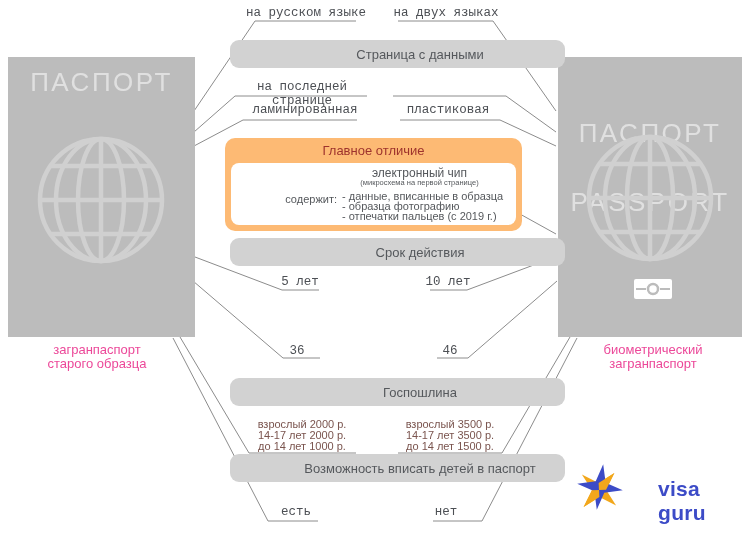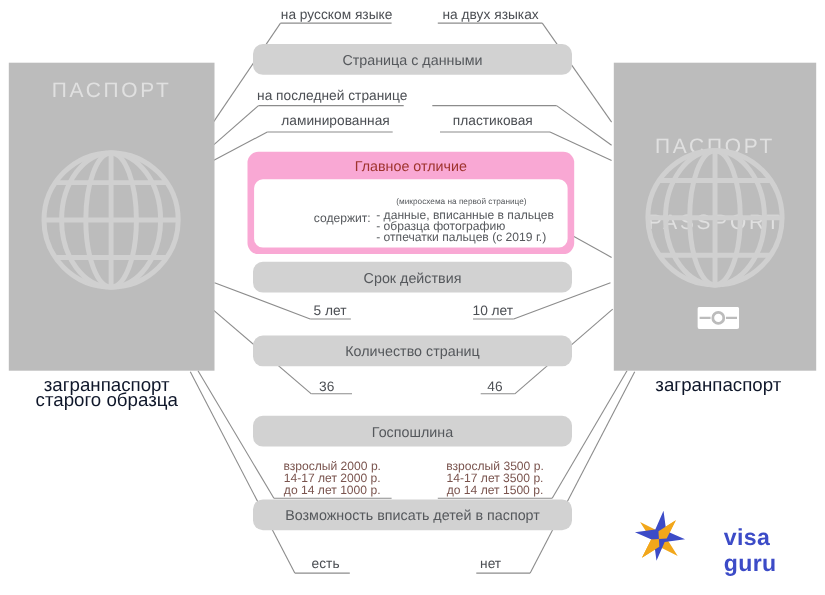--- a/index.html
+++ b/index.html
@@ -8,37 +8,37 @@
     font-family:"Liberation Sans","DejaVu Sans",sans-serif;overflow:hidden;
     color:#4c4f54;
   }
   .abs{position:absolute;}
   
   .passport{position:absolute;top:57px;width:187px;height:280px;background:#bcbcbc;}
   .passport.right{left:558px;width:184px;}
   .passport.left{left:8px;}
   .pp-title{
     position:absolute;left:0;width:100%;text-align:center;
-    color:#e0e0e0;font-size:19px;letter-spacing:2.5px;line-height:23px;white-space:pre;
+    color:#e0e0e0;font-size:26px;letter-spacing:2.5px;line-height:23px;white-space:pre;
   }
   .pp-caption{
     position:absolute;top:343px;width:140px;text-align:center;
-    font-size:17px;line-height:14px;color:#0f172a;
+    font-size:13px;line-height:14px;color:#ec4899;
   }
   
   .bar{
     position:absolute;left:230px;width:290px;height:28px;background:#d2d2d2;
     border-radius:9px;display:flex;align-items:center;justify-content:center;
-    font-size:13px;color:#55585c;
-  }
-  
-  .lbl{position:absolute;width:140px;text-align:center;font-size:12.5px;color:#4c4f54;}
+    font-size:13px;color:#55585c;padding-left:45px;
+  }
+  
+  .lbl{position:absolute;width:140px;text-align:center;font-size:12.5px;color:#4c4f54;font-family:Liberation Mono, monospace;}
   
   .redbox{position:absolute;left:225px;top:138px;width:297px;height:93px;
-    background:#f9a8d4;border-radius:10px;}
+    background:#fdba74;border-radius:10px;}
   .redbox-header{position:absolute;top:5px;left:0;width:100%;text-align:center;
     font-size:13px;color:#9e332d;}
   .redbox-inner{position:absolute;left:6px;top:25px;width:285px;height:62px;
     background:#ffffff;border-radius:8px;}
   .chip-title{position:absolute;left:342px;top:166px;width:155px;text-align:center;
     font-size:12px;color:#55585c;}
   .chip-subtitle{position:absolute;left:342px;top:178px;width:155px;text-align:center;
     font-size:7.5px;color:#55585c;}
   .contains-label{position:absolute;left:255px;top:193px;width:82px;text-align:right;
     font-size:11px;color:#55585c;}
@@ -130,49 +130,50 @@
       </g>
     </svg>
     <svg class="abs" style="left:76px;top:222px;" width="38" height="20" viewBox="0 0 38 20">
       <rect x="0" y="0" width="38" height="20" rx="2" fill="#ffffff"></rect>
       <line x1="2" y1="10" x2="12" y2="10" stroke="#bcbcbc" stroke-width="2"></line>
       <line x1="26" y1="10" x2="36" y2="10" stroke="#bcbcbc" stroke-width="2"></line>
       <circle cx="19" cy="10" r="5" fill="#ffffff" stroke="#bcbcbc" stroke-width="2.5"></circle>
     </svg>
   </div>
   <div class="pp-caption" style="left:583px;">
+    <div>биометрический</div>
     <div>загранпаспорт</div>
   </div>
 
   <div class="lbl" style="left:236px;top:6px;">на русском языке</div>
   <div class="lbl" style="left:376px;top:6px;">на двух языках</div>
 
   <div class="bar" style="top:40px;">Страница с данными</div>
 
   <div class="lbl" style="left:232px;top:80px;">на последней странице</div>
   <div class="lbl" style="left:235px;top:103px;">ламинированная</div>
   <div class="lbl" style="left:378px;top:103px;">пластиковая</div>
 
   <div class="redbox">
     <div class="redbox-header">Главное отличие</div>
     <div class="redbox-inner"></div>
   </div>
+  <div class="chip-title">электронный чип</div>
   <div class="chip-subtitle">(микросхема на первой странице)</div>
   <div class="contains-label">содержит:</div>
   <div class="contains-list">
-    <div>- данные, вписанные в пальцев</div>
+    <div>- данные, вписанные в образца</div>
     <div>- образца фотографию</div>
     <div>- отпечатки пальцев (с 2019 г.)</div>
   </div>
 
   <div class="bar" style="top:238px;">Срок действия</div>
   <div class="lbl" style="left:230px;top:275px;">5 лет</div>
   <div class="lbl" style="left:378px;top:275px;">10 лет</div>
 
-  <div class="bar" style="top:305px;">Количество страниц</div>
   <div class="lbl" style="left:227px;top:344px;">36</div>
   <div class="lbl" style="left:380px;top:344px;">46</div>
 
   <div class="bar" style="top:378px;">Госпошлина</div>
   <div class="fees" style="left:232px;">
     <div>взрослый 2000 р.</div>
     <div>14-17 лет 2000 р.</div>
     <div>до 14 лет 1000 р.</div>
   </div>
   <div class="fees" style="left:380px;text-align:center;">

